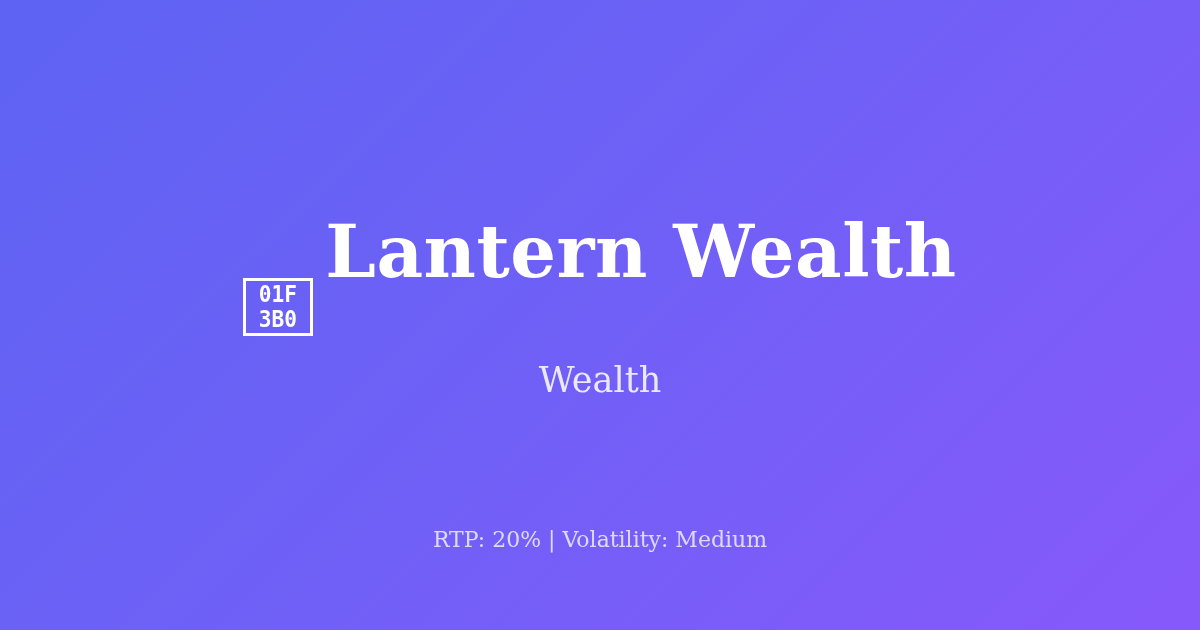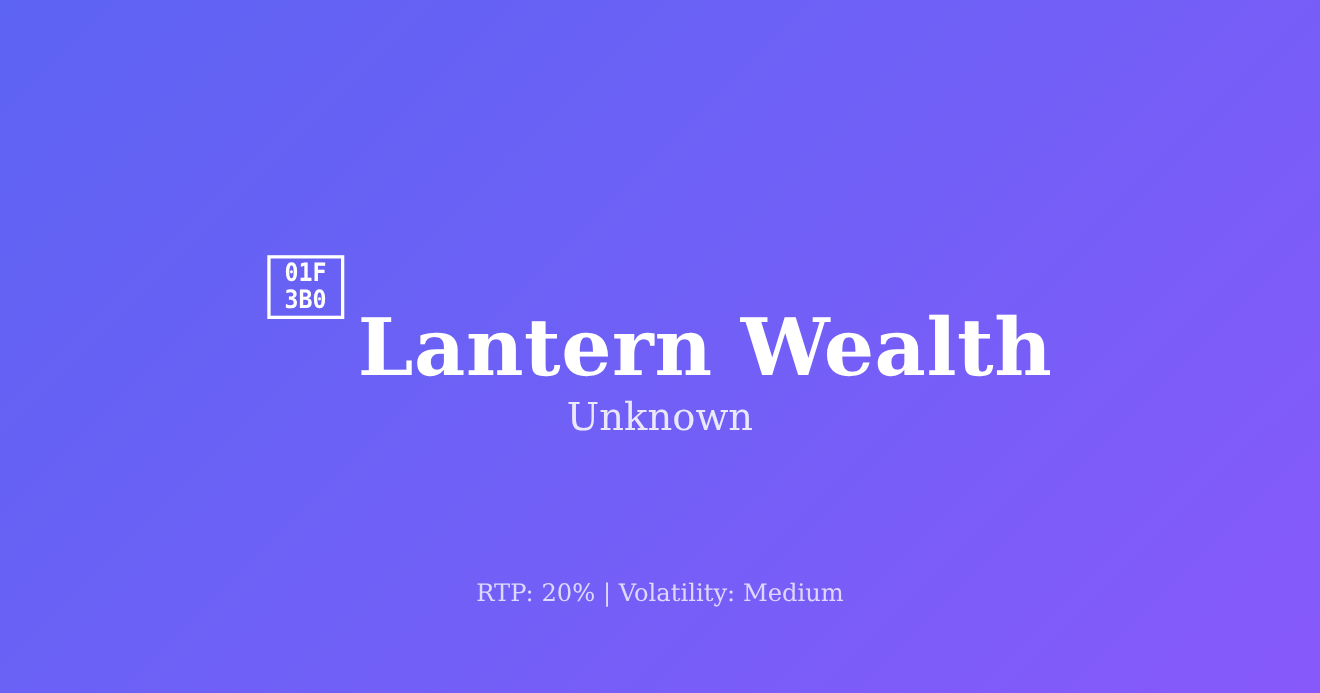--- a/index.html
+++ b/index.html
@@ -26,23 +26,23 @@
     align-items: center;
     background-image: linear-gradient(135deg, #5d63f2 0%, #6f60f6 48%, #8759fa 100%);
     overflow: hidden;
   }
 
   
   .title-row {
     position: absolute;
     left: 0;
     right: 0;
-    top: 232px;
+    top: 244px;
     display: flex;
-    align-items: flex-start;
+    align-items: flex-end;
     justify-content: center;
     gap: 12px;
     height: 92px;
   }
 
   
   .tofu-emoji {
     box-sizing: border-box;
     width: 70px;
     height: 58px;
@@ -116,17 +116,17 @@
 
     <div class="tofu-emoji">
       <span class="tofu-line">01F</span>
       <span class="tofu-line">3B0</span>
     </div>
 
     <h1 class="game-title">Lantern Wealth</h1>
 
   </div>
 
-  <div class="game-subtitle">Unknown</div>
+  <div class="game-subtitle">Wealth</div>
 
   <div class="game-meta">RTP: 20% | Volatility: Medium</div>
 
 </div>
 
 </body></html>

